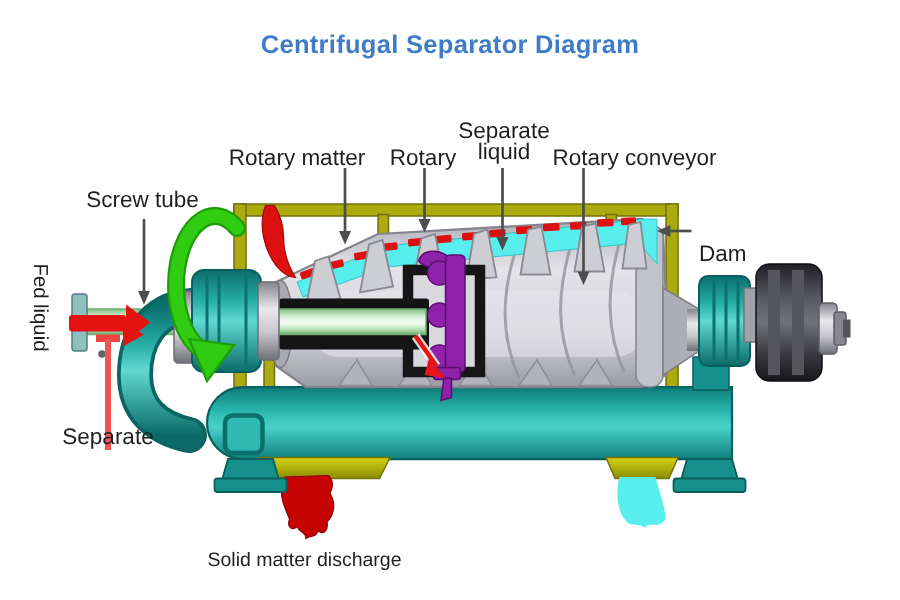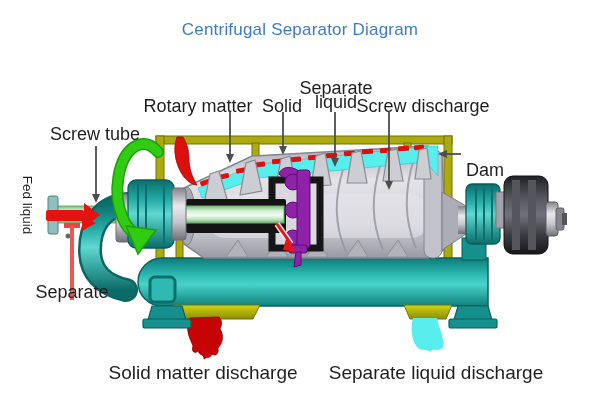--- a/index.html
+++ b/index.html
@@ -1,25 +1,25 @@
 <!DOCTYPE html>
 <html><head>
 <meta charset="utf-8">
 <style>
   html,body{margin:0;padding:0;background:#fff;}
   .stage{position:relative;width:600px;height:400px;background:#fff;overflow:hidden;
          font-family:"Liberation Sans",sans-serif;}
   .stage svg{position:absolute;left:0;top:0;}
-  .lbl{position:absolute;color:#1f1f1f;font-size:18px;line-height:14px;white-space:nowrap;}
+  .lbl{position:absolute;color:#1f1f1f;font-size:15px;line-height:14px;white-space:nowrap;}
   .lbl.center{transform:translateX(-50%);text-align:center;}
   .title{position:absolute;left:0;right:0;top:20px;text-align:center;
-         color:#3E7CC7;font-weight:normal;font-size:17px;letter-spacing:.2px;}
+         color:#3E7CC7;font-weight:bold;font-size:17px;letter-spacing:.2px;}
   .fedliquid{position:absolute;left:27px;top:205px;transform:translate(-50%,-50%) rotate(90deg);
              font-size:13.5px;color:#1f1f1f;white-space:nowrap;}
-  .big{font-size:19px;}
+  .big{font-size:13px;}
 </style>
 </head>
 <body>
 
 <div class="stage">
 
 <svg width="600" height="400" viewBox="0 0 600 400">
   <defs>
     <linearGradient id="tealV" x1="0" y1="0" x2="0" y2="1">
       <stop offset="0" stop-color="#0C7B78"></stop>
@@ -227,25 +227,24 @@
         <polygon points="385,181 393,181 389,190" stroke="none"></polygon>
     <line x1="96" y1="146" x2="96" y2="195"></line>
         <polygon points="92,194 100,194 96,203" stroke="none"></polygon>
     <line x1="461" y1="154" x2="447" y2="154"></line>
         <polygon points="447,150 447,158 438,154" stroke="none"></polygon>
   </g>
 </svg>
 
   <div class="title">Centrifugal Separator Diagram</div>
   <div class="lbl center" style="left:198px;top:99px">Rotary matter</div>
-  <div class="lbl center" style="left:282px;top:99px">Solid</div>
+  <div class="lbl center" style="left:282px;top:99px">Rotary</div>
   <div class="lbl center" style="left:336px;top:81px">
     <span style="display:block">Separate</span>
     <span style="display:block">liquid</span>
   </div>
-  <div class="lbl center" style="left:423px;top:99px">Screw discharge</div>
+  <div class="lbl center" style="left:423px;top:99px">Rotary conveyor</div>
   <div class="lbl center" style="left:95px;top:127px">Screw tube</div>
   <div class="fedliquid">Fed liquid</div>
   <div class="lbl center" style="left:72px;top:285px">Separate</div>
   <div class="lbl" style="left:466px;top:163px">Dam</div>
   <div class="lbl center big" style="left:203px;top:366px">Solid matter discharge</div>
-  <div class="lbl center big" style="left:436px;top:366px">Separate liquid discharge</div>
 </div>
 
 </body></html>

